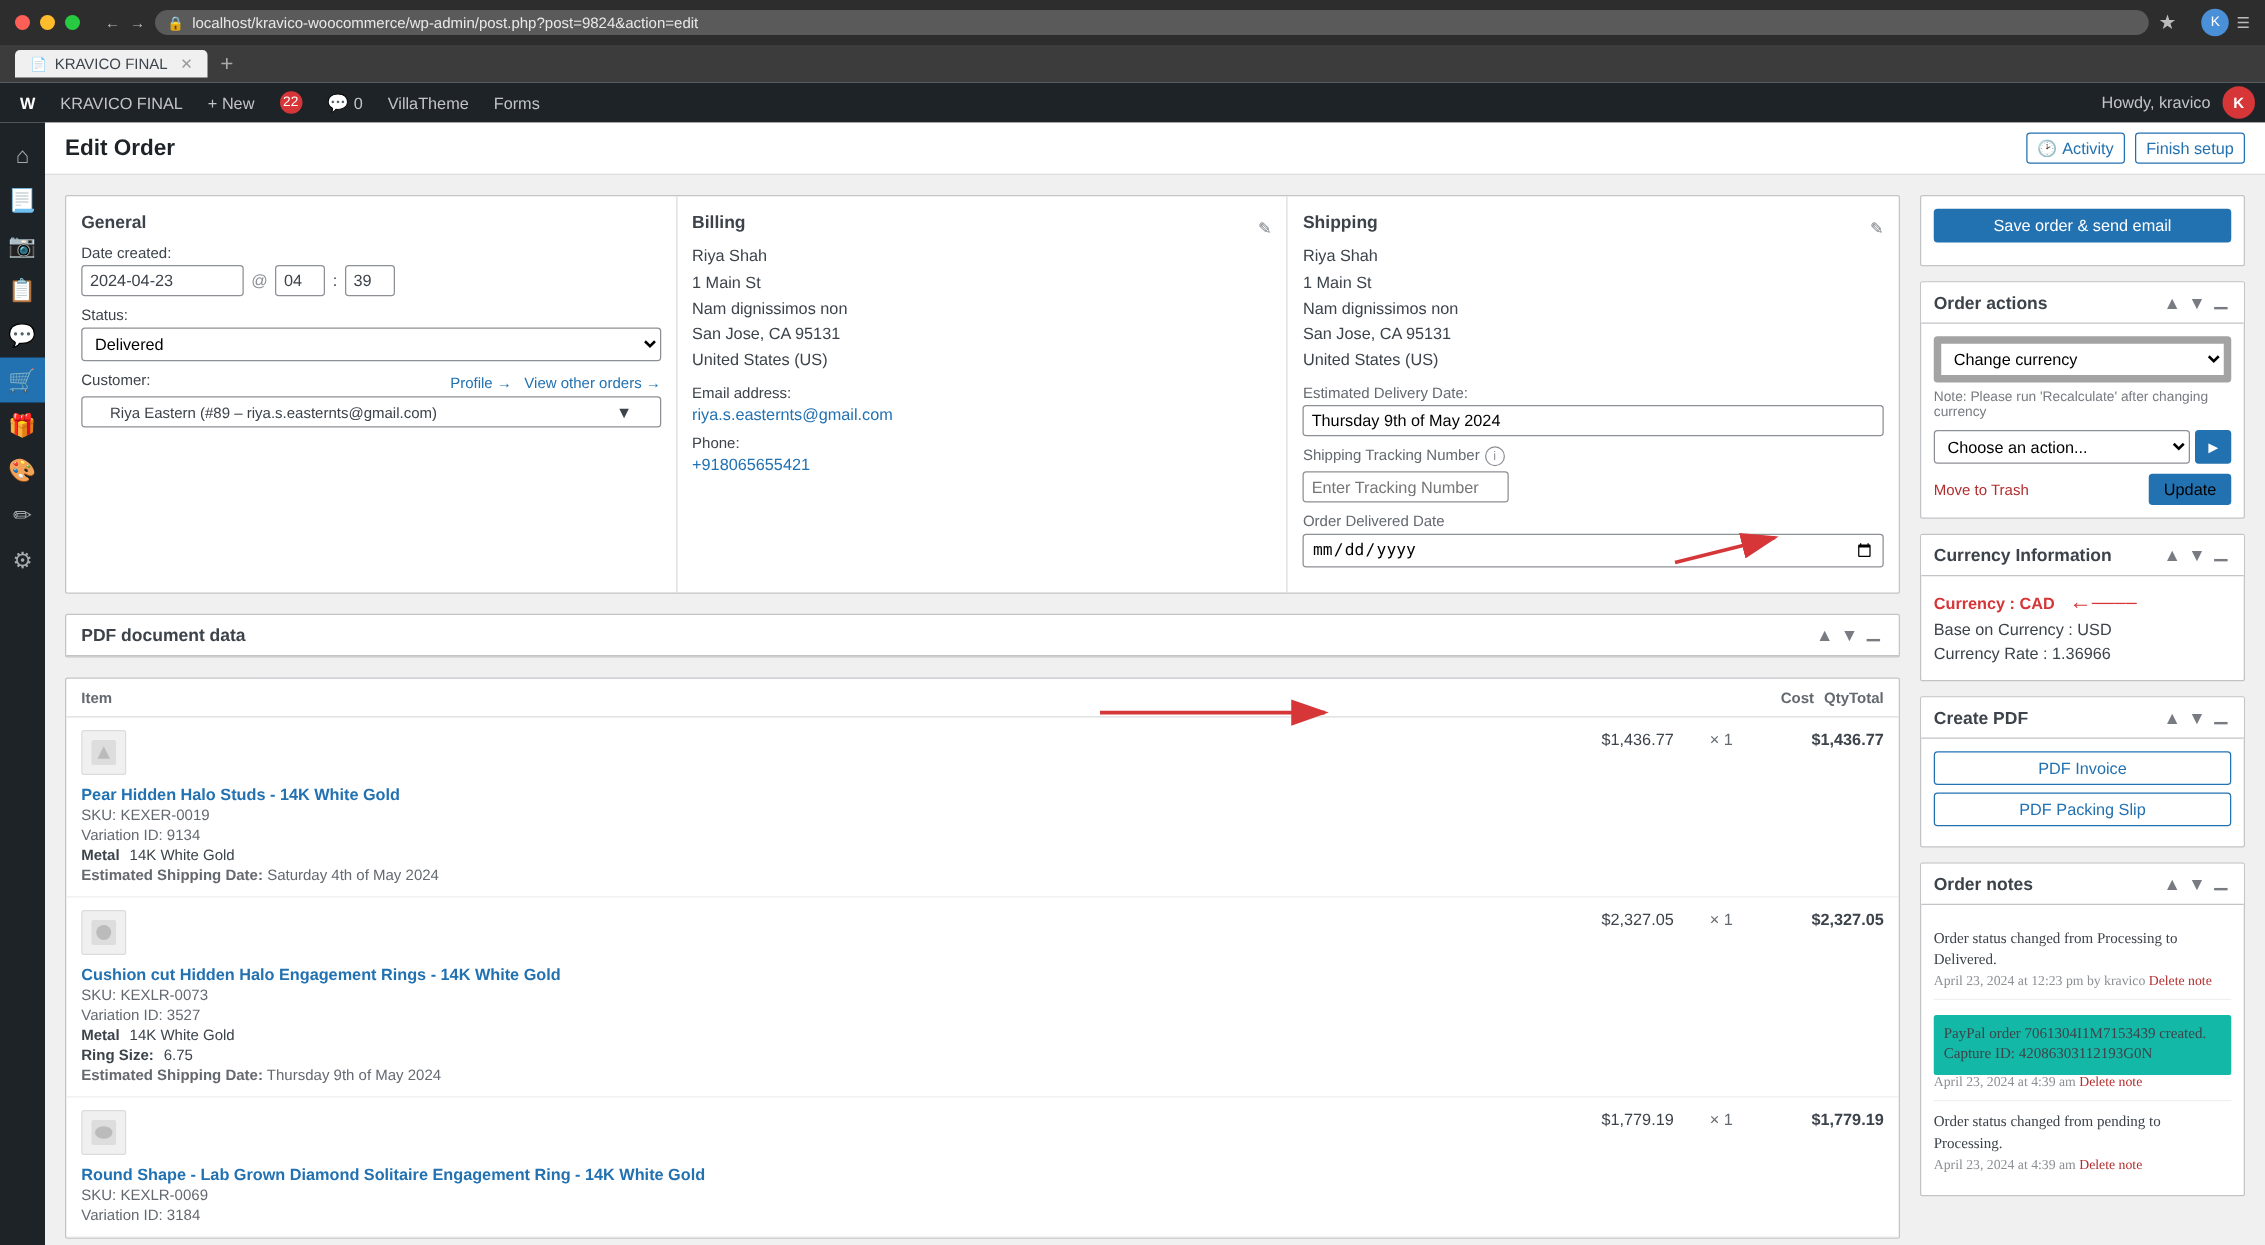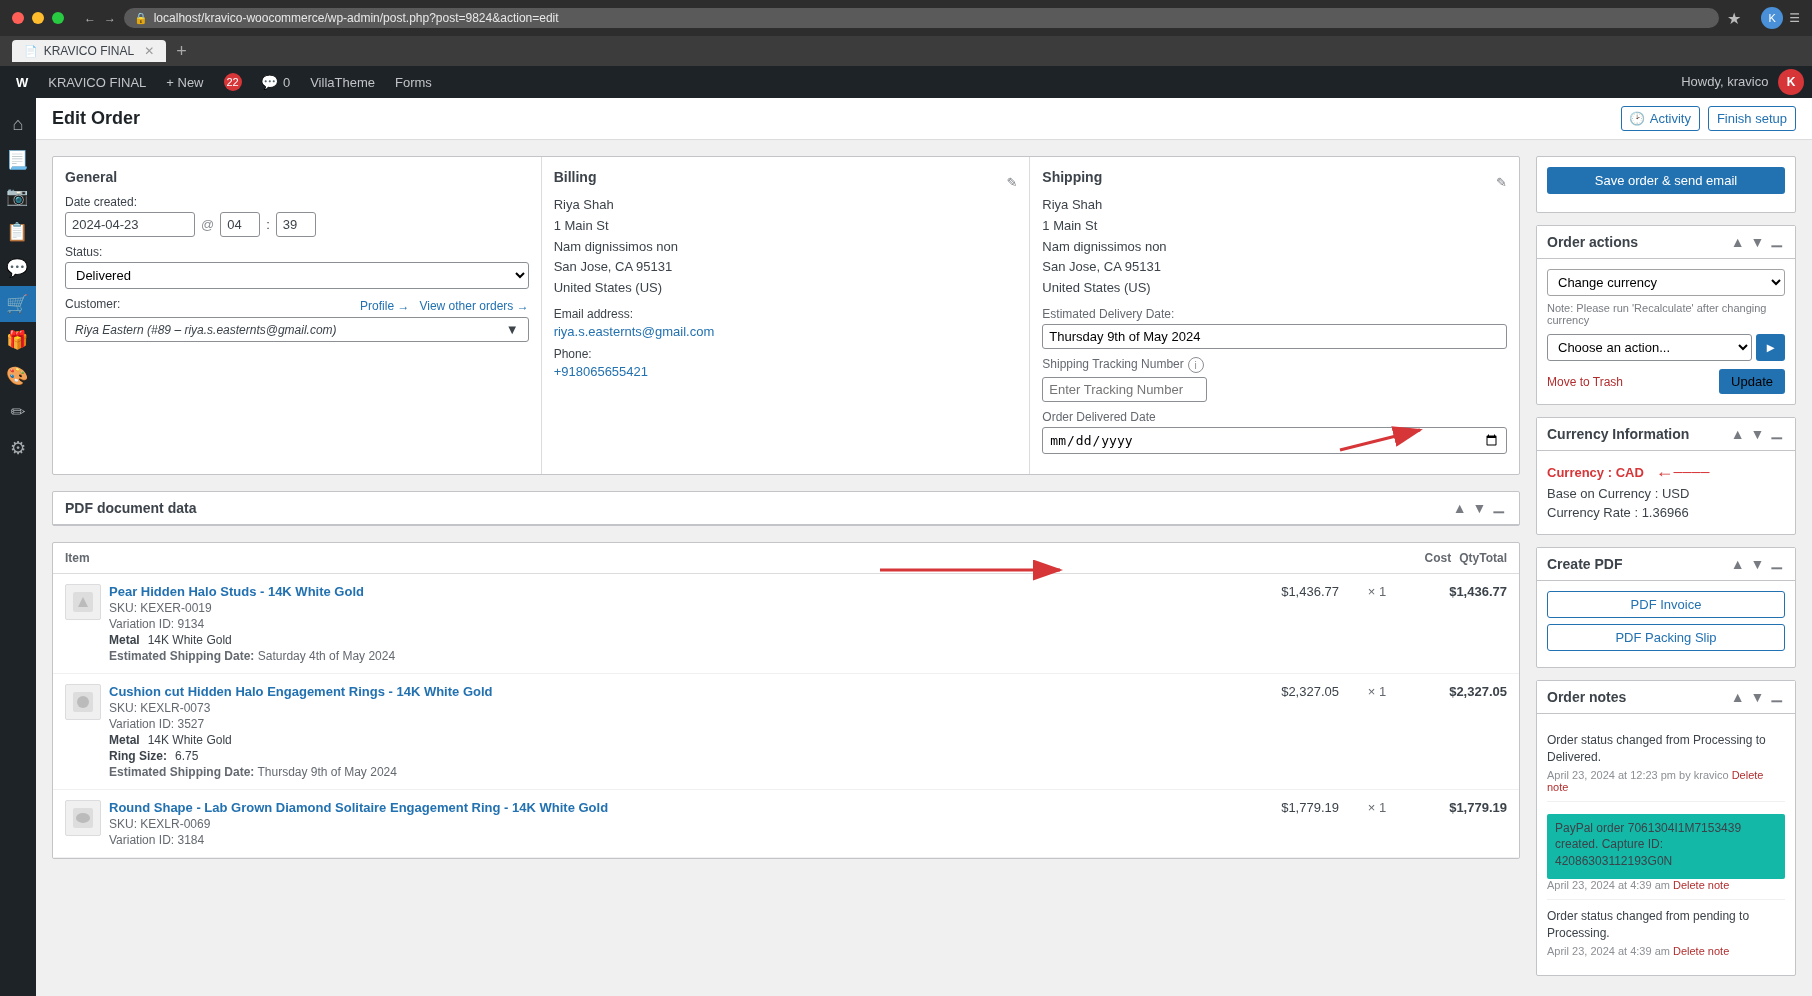--- a/index.html
+++ b/index.html
@@ -177,22 +177,22 @@
       width: 100%;
       background: #fff;
     }
     .at-sign { color: #8c8f94; }
 
     .address-block { font-size: 13px; line-height: 1.6; margin-bottom: 8px; }
     .address-link { color: #2271b1; text-decoration: none; }
     .field-label-link { color: #2271b1; text-decoration: none; font-size: 12px; }
 
     .customer-select {
-      border: 1px solid #8c8f94; border-radius: 3px; padding: 4px 9px; font-size: 13px; width: 100%; background: #fff;
-      display: flex; align-items: center; justify-content: space-between; font-style: italic;
+      border: 1px solid #8c8f94; border-radius: 3px; padding: 4px 22px; font-size: 13px; width: 100%; background: #fff;
+      display: flex; align-items: center; justify-content: space-between;
     }
 
     
     .pdf-section { margin-bottom: 16px; }
     .invoice-box {
       border: 1px solid #c3c4c7; border-radius: 2px; padding: 10px; background: #fff;
     }
     .invoice-title { font-weight: 600; margin-bottom: 8px; }
     .btn-outline {
       background: #fff; border: 1px solid #2271b1; color: #2271b1;
@@ -223,21 +223,21 @@
       padding: 10px 12px;
       border-bottom: 1px solid #f0f0f1;
       align-items: start;
     }
     .item-name { color: #2271b1; text-decoration: none; font-weight: 600; font-size: 13px; }
     .item-meta { font-size: 12px; color: #646970; margin-top: 2px; }
     .item-meta-row { display: flex; gap: 8px; margin-top: 2px; }
     .item-meta-label { font-weight: 600; font-size: 12px; color: #3c434a; }
     .item-meta-val { font-size: 12px; color: #3c434a; }
     .item-thumb { width: 36px; height: 36px; background: #f0f0f1; border: 1px solid #dcdcde; border-radius: 2px; display: flex; align-items: center; justify-content: center; color: #bbb; flex-shrink: 0; }
-    .item-name-col { display: flex; gap: 8px; }
+    .item-name-col { display: flex; gap: 8px; flex-direction: column; }
     .item-cost { font-size: 13px; text-align: right; padding-right: 8px; }
     .item-qty { font-size: 13px; text-align: center; color: #646970; }
     .item-total { font-size: 13px; text-align: right; font-weight: 600; }
 
     
     .side-panel {
       background: #fff;
       border: 1px solid #c3c4c7;
       border-radius: 2px;
       margin-bottom: 12px;
@@ -263,35 +263,35 @@
       background: #2271b1; color: #000000; border: none; padding: 5px 12px; border-radius: 3px;
       font-size: 13px; cursor: pointer;
     }
 
     .action-select-wrap { display: flex; gap: 4px; margin-bottom: 8px; }
     .action-select { flex: 1; border: 1px solid #8c8f94; border-radius: 3px; padding: 4px 6px; font-size: 13px; background: #fff; }
     .action-go-btn {
       background: #2271b1; color: #fff; border: none; padding: 4px 8px; border-radius: 3px; cursor: pointer; font-size: 13px;
     }
 
-    .change-currency-select { width: 100%; border: 1px solid #a3a3a3; border-radius: 3px; padding: 4px 6px; font-size: 13px; background: #fff; margin-bottom: 6px; }
+    .change-currency-select { width: 100%; border: 6px solid #a3a3a3; border-radius: 3px; padding: 4px 6px; font-size: 13px; background: #fff; margin-bottom: 6px; }
     .note-text { font-size: 11px; color: #787c82; margin-bottom: 8px; }
     .move-to-trash { color: #b32d2e; font-size: 12px; text-decoration: none; }
     .update-row { display: flex; align-items: center; justify-content: space-between; margin-top: 6px; }
 
     .currency-info-row { font-size: 13px; margin-bottom: 4px; color: #3c434a; }
     .currency-highlight { color: #d63638; font-weight: 600; }
 
     .pdf-btn {
       display: block; width: 100%; background: #fff; border: 1px solid #2271b1; color: #2271b1;
       padding: 5px 8px; border-radius: 3px; font-size: 13px; cursor: pointer; margin-bottom: 6px; text-align: center;
     }
 
     .order-notes-list { font-size: 12px; }
-    .order-note { padding: 8px 0; border-bottom: 1px solid #f0f0f1; }
+    .order-note { padding: 8px 0; border-bottom: 1px solid #f0f0f1; font-family: Liberation Serif, serif; }
     .order-note:last-child { border-bottom: none; }
     .order-note-text { color: #3c434a; margin-bottom: 3px; line-height: 1.4; }
     .order-note-meta { color: #8c8f94; font-size: 11px; }
     .order-note-meta a { color: #b32d2e; text-decoration: none; }
     .order-note-paypal { background: #14b8a6; padding: 6px 8px; border-radius: 2px; margin-top: 4px; font-size: 12px; color: #3c434a; }
 
     
     .collapse-arrows { display: flex; gap: 2px; }
     .collapse-arrow { font-size: 14px; color: #787c82; cursor: pointer; padding: 0 2px; }
 

